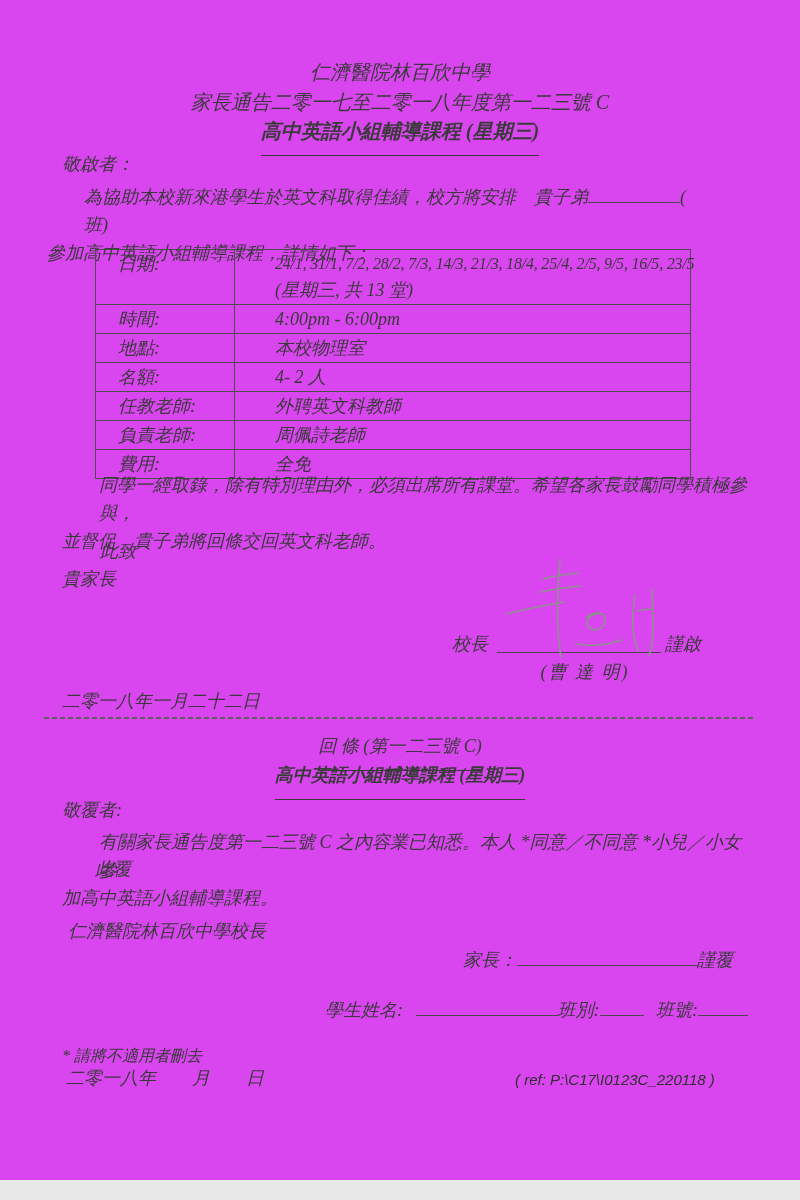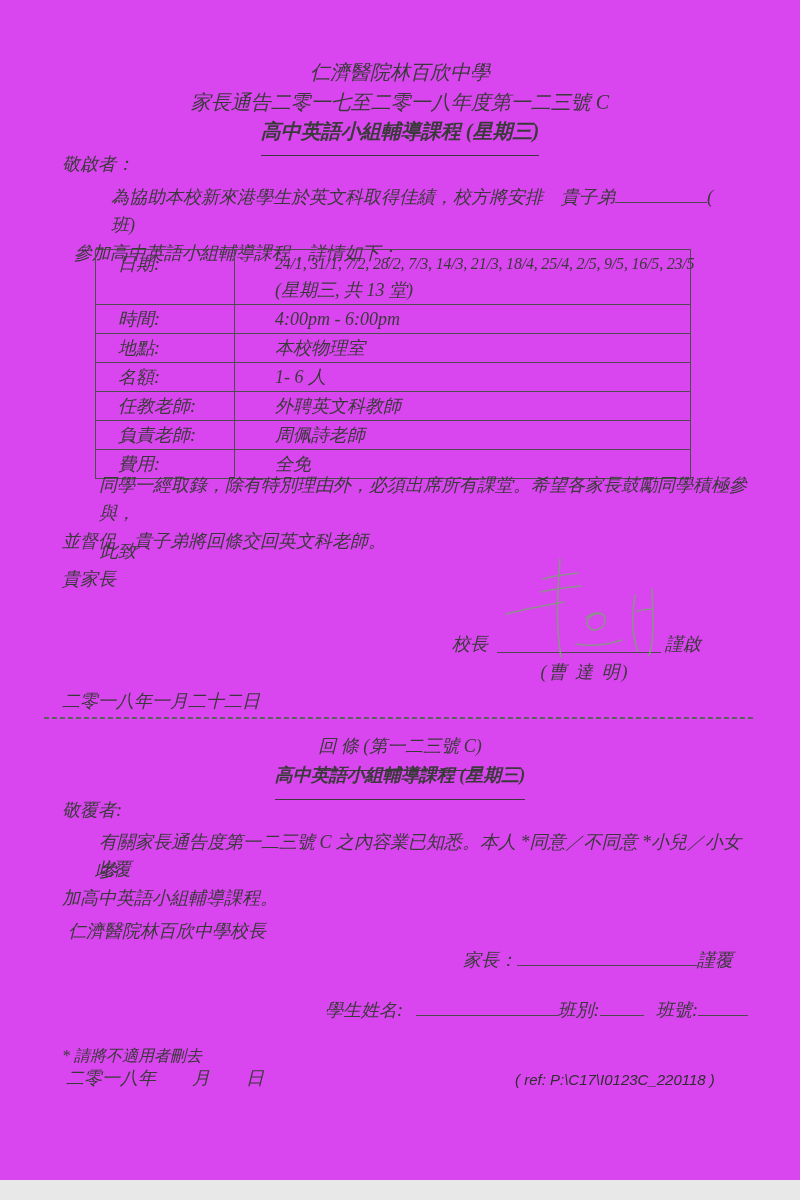--- a/index.html
+++ b/index.html
@@ -53,21 +53,21 @@
 <div class="page">
 
   <div class="abs center hdr" style="top:58px;">仁濟醫院林百欣中學</div>
   <div class="abs center hdr" style="top:88px;">家長通告二零一七至二零一八年度第一二三號 C</div>
   <div class="abs center hdr" style="top:117px;">
     <span class="underlined bold">高中英語小組輔導課程 (星期三)</span>
   </div>
 
   <div class="abs" style="top:150px;left:62px;">敬啟者：</div>
 
-  <div class="abs" style="top:183px;left:74px;width:690px;">
+  <div class="abs" style="top:183px;left:47px;width:690px;">
     <div class="indent">
       <span>為協助本校新來港學生於英文科取得佳績，校方將安排　貴子弟</span><span class="blank" style="width:92px;"></span><span>(　　班)</span>
     </div>
     <div>參加高中英語小組輔導課程，詳情如下：</div>
   </div>
 
   <div class="abs" style="top:249px;left:95px;">
     <table class="details">
       <tbody>
           <tr>
@@ -80,21 +80,21 @@
       <tr>
         <td class="lbl">時間:</td>
         <td class="val">4:00pm - 6:00pm</td>
       </tr>
       <tr>
         <td class="lbl">地點:</td>
         <td class="val">本校物理室</td>
       </tr>
       <tr>
         <td class="lbl">名額:</td>
-        <td class="val">1- 6 人</td>
+        <td class="val">4- 2 人</td>
       </tr>
       <tr>
         <td class="lbl">任教老師:</td>
         <td class="val">外聘英文科教師</td>
       </tr>
       <tr>
         <td class="lbl">負責老師:</td>
         <td class="val">周佩詩老師</td>
       </tr>
       <tr>

